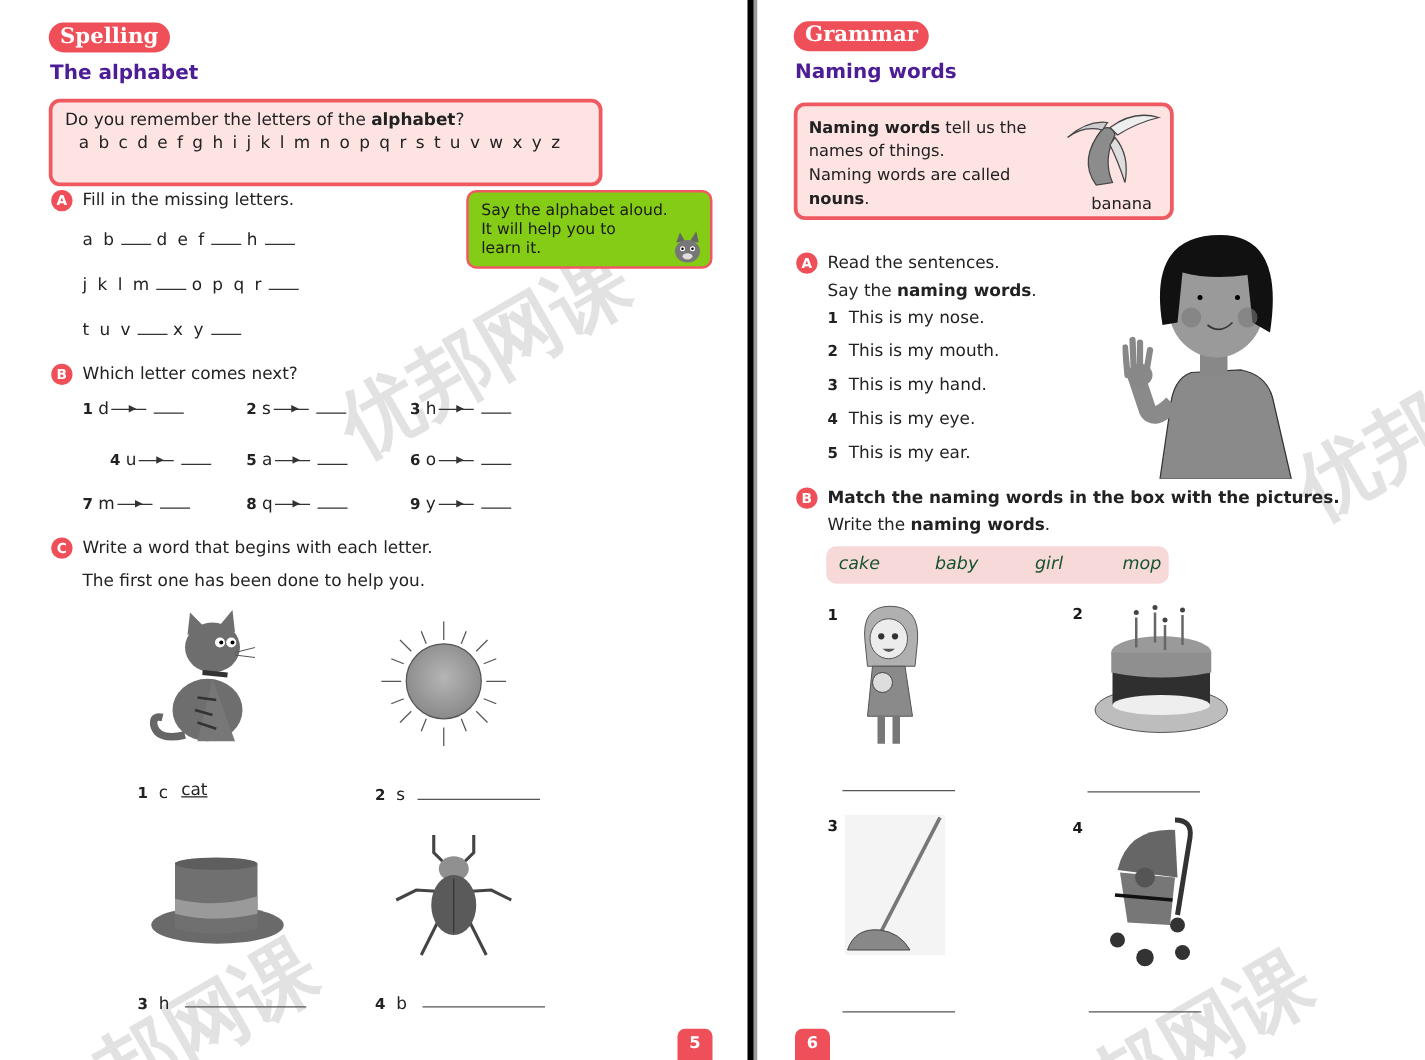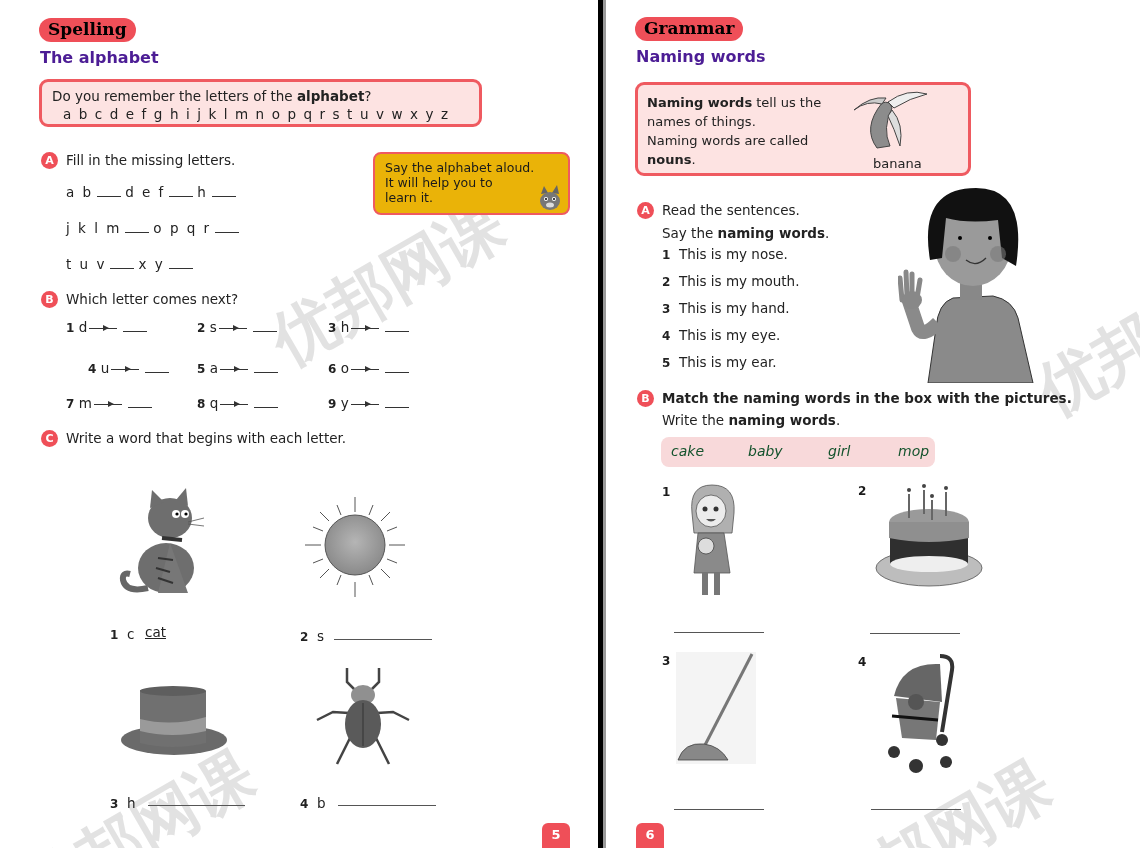--- a/index.html
+++ b/index.html
@@ -4,26 +4,26 @@
 <style>
   * { box-sizing: border-box; margin: 0; padding: 0; }
   html, body { width: 1140px; height: 848px; overflow: hidden; background: #ffffff; }
   body { font-family: "DejaVu Sans", sans-serif; color: #1a1a1a; position: relative; }
   .page { position: absolute; top: 0; height: 848px; background: #ffffff; overflow: hidden; }
   .page-left { left: 0; width: 598px; }
   .page-right { left: 606px; width: 534px; }
   .divider-black { position: absolute; left: 598px; top: 0; width: 5px; height: 848px; background: #000; }
   .divider-grey { position: absolute; left: 603px; top: 0; width: 3px; height: 848px; background: #9a9a9a; }
 
-  .tag { position: absolute; background: #ef4f58; color: #000000; font-family: "DejaVu Serif", serif; font-weight: bold; font-size: 17px; padding: 1px 9px 2px 9px; border-radius: 13px; line-height: 21px; }
+  .tag { position: absolute; background: #ef4f58; color: #ffffff; font-family: "DejaVu Serif", serif; font-weight: bold; font-size: 17px; padding: 1px 9px 2px 9px; border-radius: 13px; line-height: 21px; }
   .title { position: absolute; font-weight: bold; font-size: 16px; color: #4c1d95; }
   .abs { position: absolute; white-space: nowrap; }
   .txt { font-size: 13.5px; color: #222; }
   .pinkbox { position: absolute; background: #fde3e2; border: 3px solid #ef5a60; border-radius: 9px; }
-  .callout { position: absolute; background: #eab308; border: 2px solid #ef5a60; border-radius: 8px; }
+  .callout { position: absolute; background: #84cc16; border: 2px solid #ef5a60; border-radius: 8px; }
   .badge { position: absolute; width: 17px; height: 17px; border-radius: 50%; background: #ef4f58; color: #fff; font-weight: bold; font-size: 11px; text-align: center; line-height: 17px; }
   .num { font-weight: bold; font-size: 12px; }
   .blank { display: inline-block; width: 24px; border-bottom: 1px solid #333; margin: 0 4px; vertical-align: baseline; height: 1px; }
   .arrow { display: inline-block; width: 28px; height: 1px; background: #333; position: relative; vertical-align: middle; margin: 0 2px; }
   .arrow::after { content: ""; position: absolute; right: 8px; top: -3px; border-left: 6px solid #333; border-top: 3px solid transparent; border-bottom: 3px solid transparent; }
   .line { position: absolute; height: 1px; background: #555; }
   .pagenum { position: absolute; width: 28px; height: 26px; background: #ef4f58; color: #fff; font-weight: bold; font-size: 13px; text-align: center; line-height: 24px; border-radius: 6px 6px 0 0; }
   .wordbox { position: absolute; background: #f8d9da; border-radius: 8px; }
   .word { position: absolute; font-family: "DejaVu Sans", sans-serif; font-style: italic; font-size: 14px; color: #14532d; }
   .watermark { position: absolute; font-size: 64px; font-weight: bold; color: rgba(190,190,190,0.45); transform: rotate(-30deg); white-space: nowrap; pointer-events: none; font-family: "DejaVu Sans", sans-serif; }
@@ -33,21 +33,21 @@
 <body>
 
 <div class="page page-left">
 
   <div class="watermark" style="left:260px; top:240px;">优邦网课</div>
   <div class="watermark" style="left:10px; top:790px;">优邦网课</div>
 
   <div class="tag" style="left:39px; top:18px;">Spelling</div>
   <div class="title" style="left:40px; top:48px;">The alphabet</div>
 
-  <div class="pinkbox" style="left:39px; top:79px; width:443px; height:48px;">
+  <div class="pinkbox" style="left:39px; top:79px; width:443px; height:70px;">
     <div class="abs txt" style="left:10px; top:6px;">
       <span>Do you remember the letters of the </span><b>alphabet</b><span>?</span>
     </div>
     <div class="abs txt" style="left:21px; top:24px; letter-spacing:1.6px;">a b c d e f g h i j k l m n o p q r s t u v w x y z</div>
   </div>
 
   <div class="callout" style="left:373px; top:152px; width:197px; height:63px;">
     <div class="abs" style="left:10px; top:6px; font-size:12.5px; line-height:15px;">
       <div>Say the alphabet aloud.</div>
       <div>It will help you to</div>
@@ -88,20 +88,21 @@
   <div class="abs txt" style="left:66px; top:360px;margin-left:22px;"><span class="num">4</span> <span>u</span><span class="arrow"></span><span class="blank"></span></div>
   <div class="abs txt" style="left:197px; top:360px;"><span class="num">5</span> <span>a</span><span class="arrow"></span><span class="blank"></span></div>
   <div class="abs txt" style="left:328px; top:360px;"><span class="num">6</span> <span>o</span><span class="arrow"></span><span class="blank"></span></div>
 
   <div class="abs txt" style="left:66px; top:395px;"><span class="num">7</span> <span>m</span><span class="arrow"></span><span class="blank"></span></div>
   <div class="abs txt" style="left:197px; top:395px;"><span class="num">8</span> <span>q</span><span class="arrow"></span><span class="blank"></span></div>
   <div class="abs txt" style="left:328px; top:395px;"><span class="num">9</span> <span>y</span><span class="arrow"></span><span class="blank"></span></div>
 
   <div class="badge" style="left:41px; top:430px;">C</div>
   <div class="abs txt" style="left:66px; top:430px;">Write a word that begins with each letter.</div>
+  <div class="abs txt" style="left:66px; top:457px;">The first one has been done to help you.</div>
 
   <svg class="pic" style="left:118px; top:488px;" width="90" height="115" viewBox="0 0 90 115">
     <path d="M30,100 Q8,105 5,92 Q4,84 12,86" fill="none" stroke="#666" stroke-width="6"></path>
     <ellipse cx="48" cy="80" rx="28" ry="25" fill="#6e6e6e"></ellipse>
     <path d="M52,55 L70,105 L40,105 Z" fill="#777"></path>
     <ellipse cx="52" cy="30" rx="22" ry="20" fill="#6e6e6e"></ellipse>
     <polygon points="32,20 34,2 46,14" fill="#6e6e6e"></polygon>
       <polygon points="58,12 68,0 70,18" fill="#6e6e6e"></polygon>
     <circle cx="58" cy="26" r="4" fill="#fff"></circle>
       <circle cx="67" cy="26" r="4" fill="#fff"></circle>
@@ -178,21 +179,21 @@
 <div class="divider-grey"></div>
 
 <div class="page page-right">
 
   <div class="watermark" style="left:420px; top:290px;">优邦网课</div>
   <div class="watermark" style="left:200px; top:800px;">优邦网课</div>
 
   <div class="tag" style="left:29px; top:17px;">Grammar</div>
   <div class="title" style="left:30px; top:47px;">Naming words</div>
 
-  <div class="pinkbox" style="left:29px; top:82px; width:336px; height:94px;">
+  <div class="pinkbox" style="left:29px; top:82px; width:304px; height:94px;">
     <div class="abs txt" style="left:9px; top:8px; line-height:19px; font-size:13px;">
       <div><b>Naming words</b><span> tell us the</span></div>
       <div>names of things.</div>
       <div>Naming words are called</div>
       <div><b>nouns</b><span>.</span></div>
     </div>
     <svg class="abs" style="left:214px; top:3px;" width="80" height="65" viewBox="0 0 80 65">
       <path d="M25,60 Q10,40 30,15 Q38,12 40,20 Q30,40 38,58 Z" fill="#8c8c8c" stroke="#444" stroke-width="1"></path>
       <path d="M30,16 Q15,12 2,22 Q18,8 34,10 Z" fill="#ccc" stroke="#444" stroke-width="1"></path>
       <path d="M36,14 Q55,0 75,6 Q58,10 42,20 Z" fill="#eee" stroke="#444" stroke-width="1"></path>

